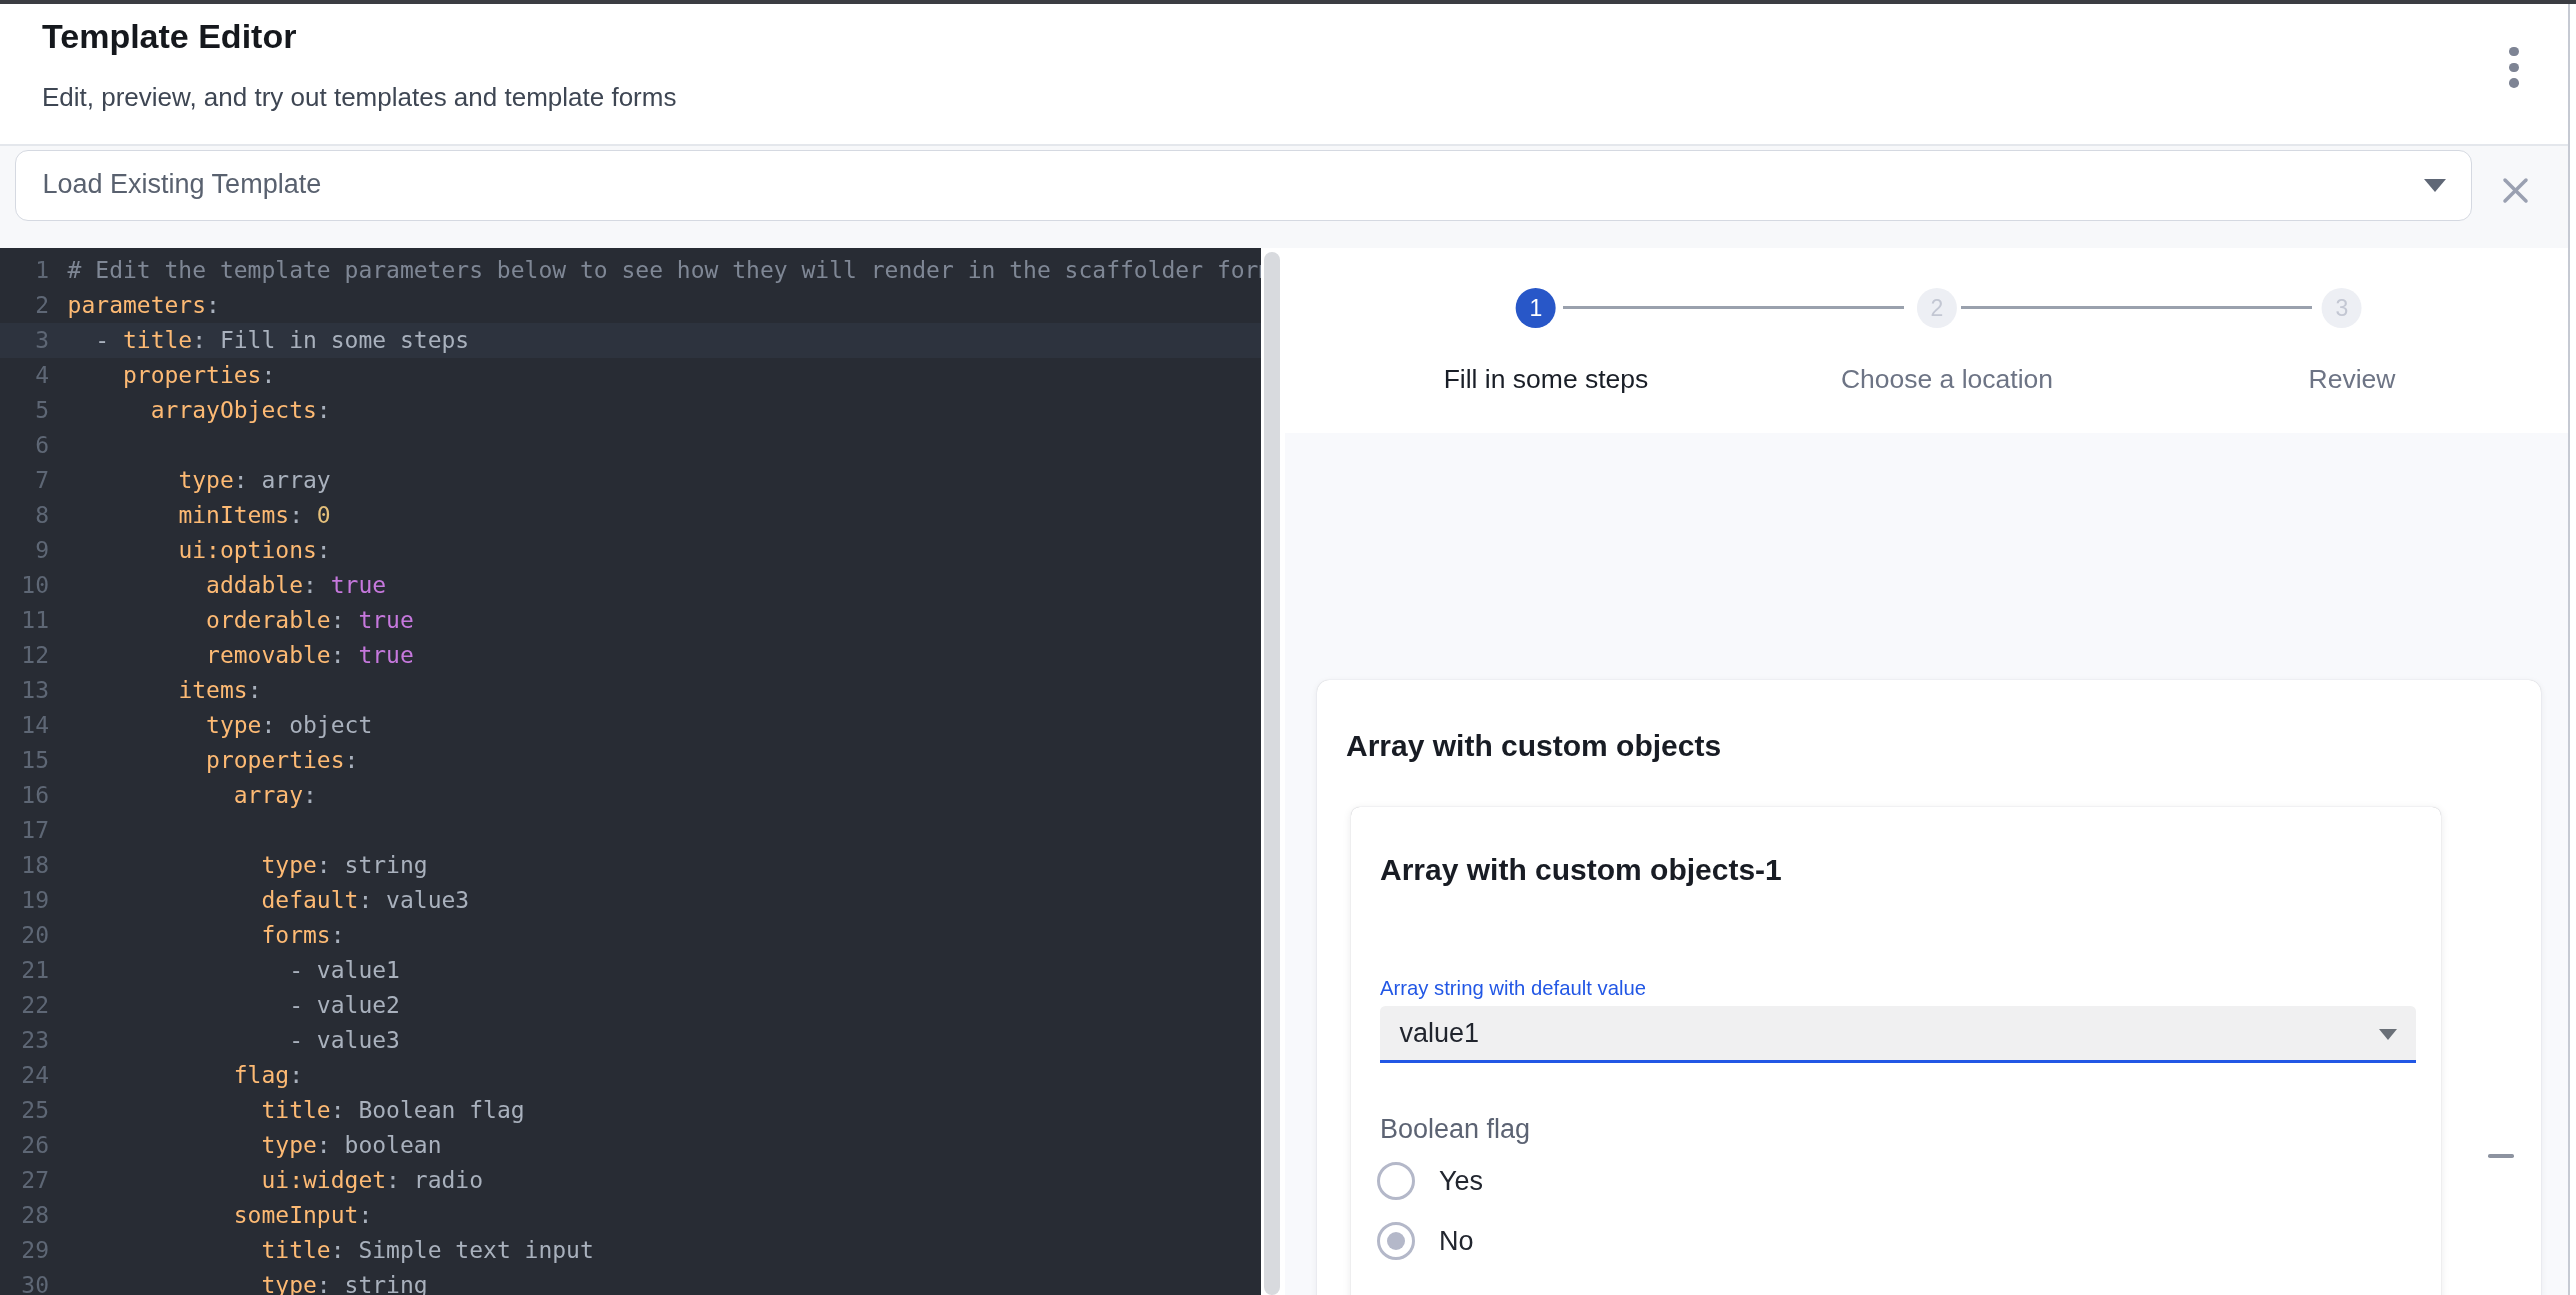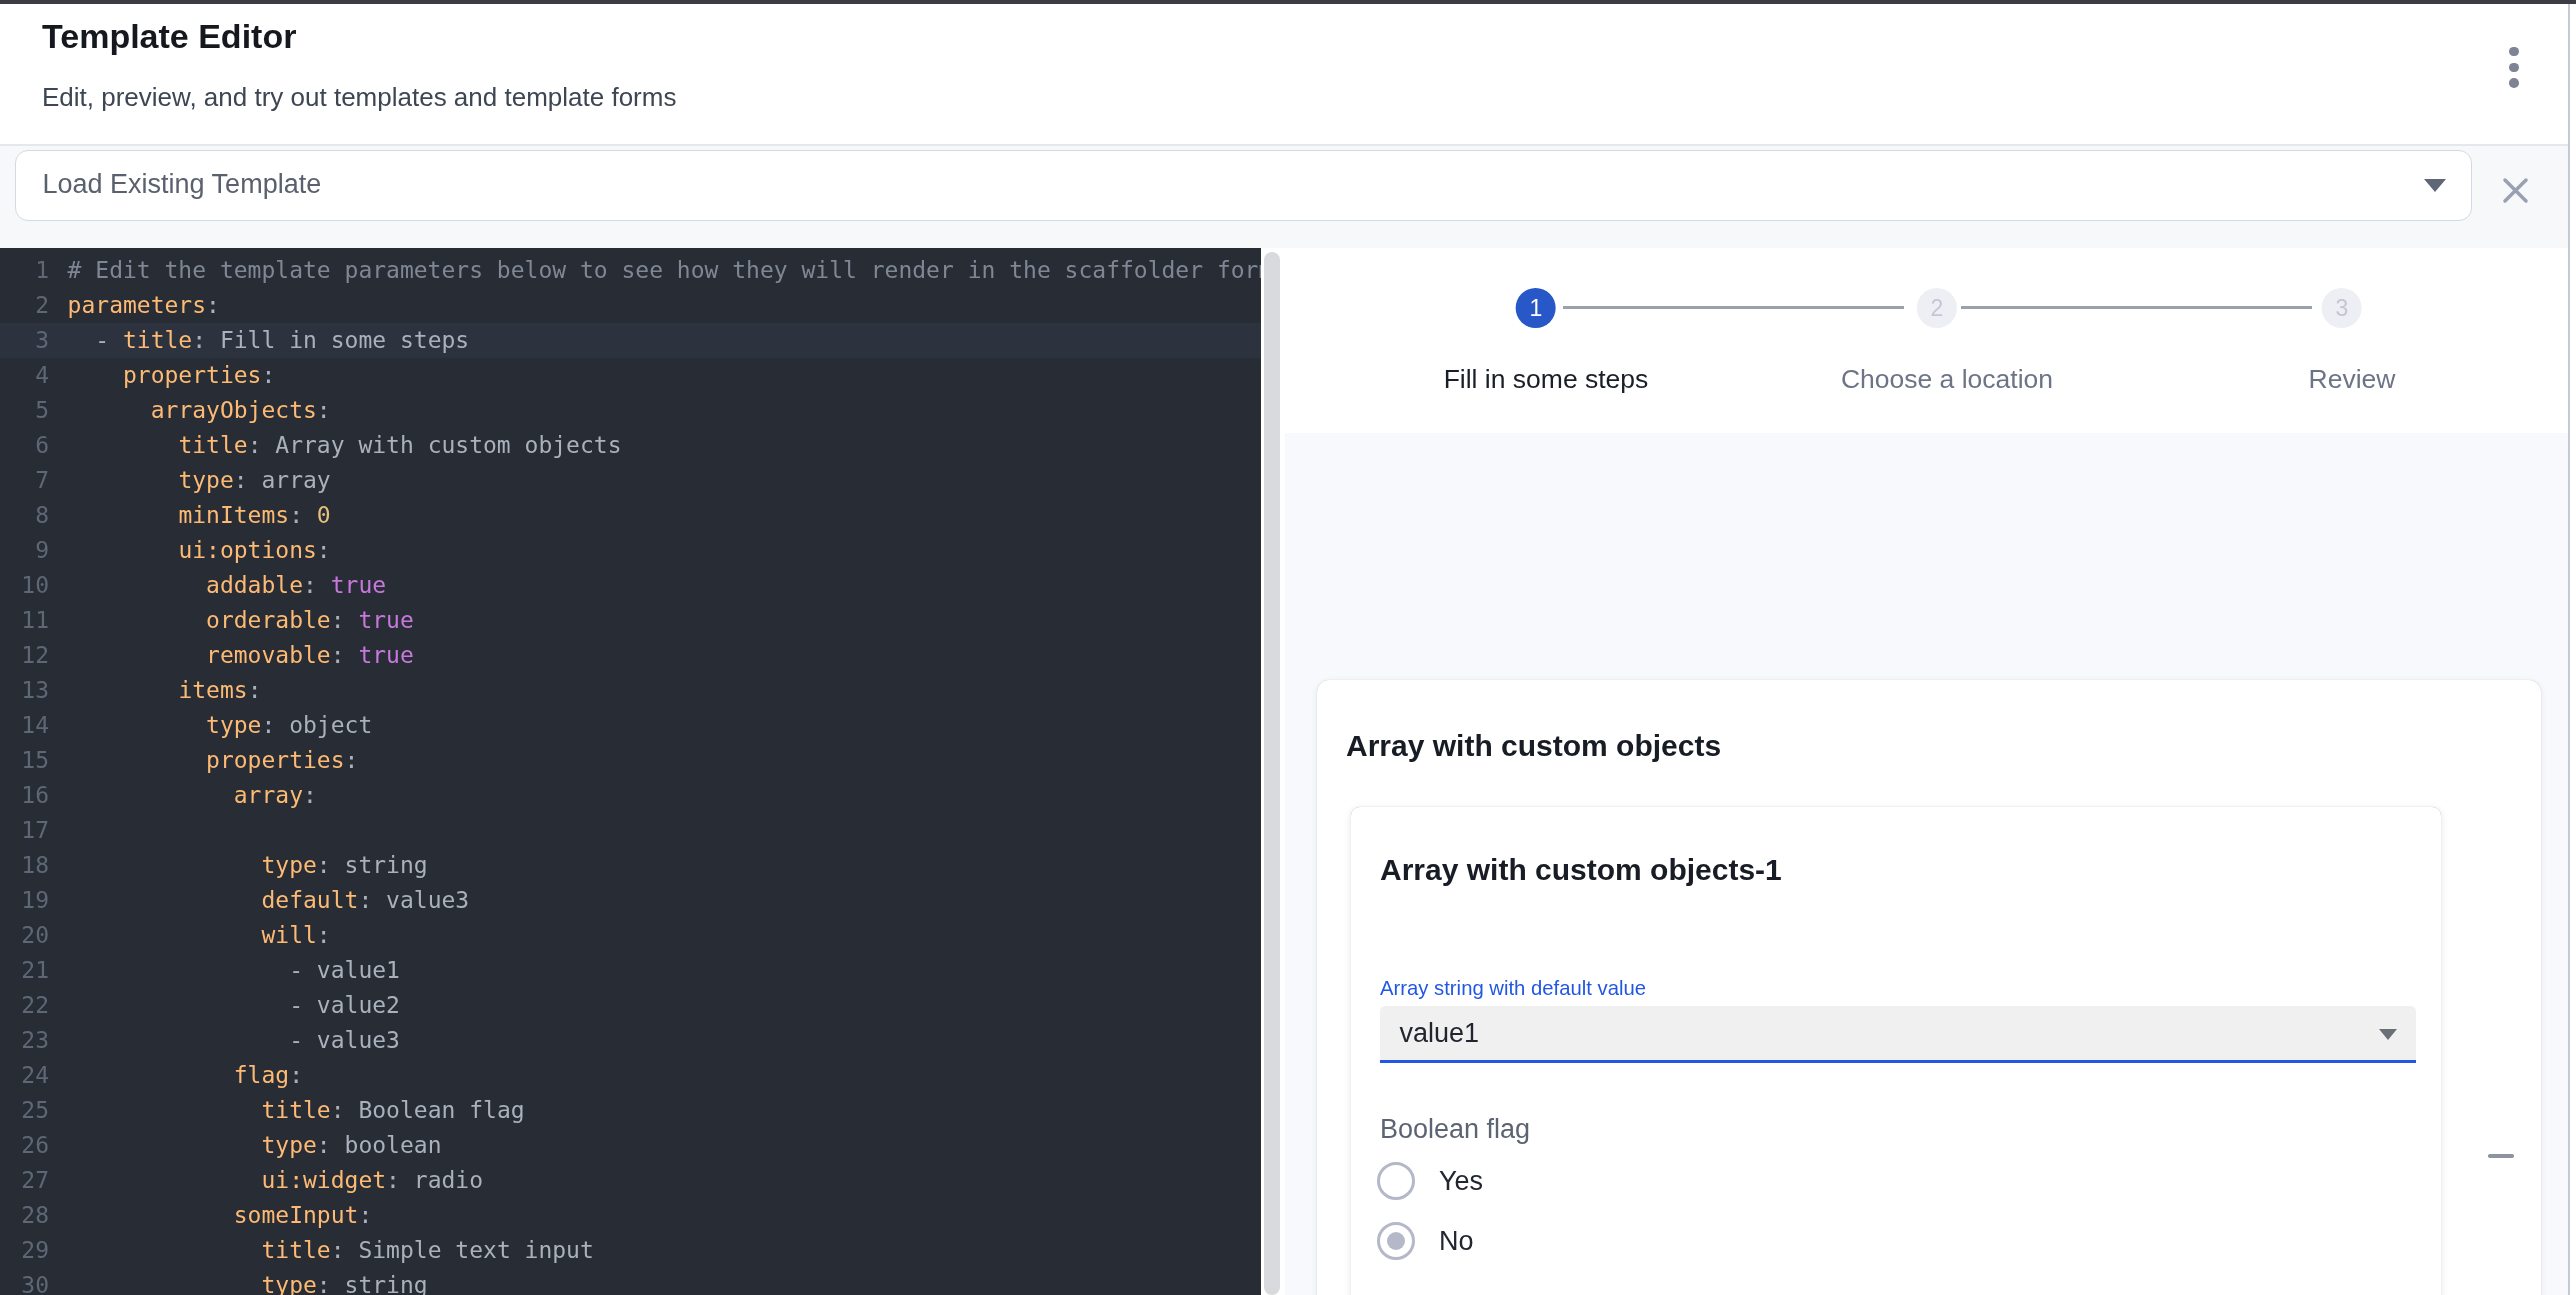--- a/index.html
+++ b/index.html
@@ -143,21 +143,20 @@
       <div class="code-row">
         <span class="ln">4</span>
         <span class="ct"><span class="tok-p">    </span><span class="tok-k">properties</span><span class="tok-p">:</span></span>
       </div>
       <div class="code-row">
         <span class="ln">5</span>
         <span class="ct"><span class="tok-p">      </span><span class="tok-k">arrayObjects</span><span class="tok-p">:</span></span>
       </div>
       <div class="code-row">
         <span class="ln">6</span>
-        <span class="ct"><span class="tok-p">        </span><span class="tok-k">title</span><span class="tok-p">: Array with custom objects</span></span>
       </div>
       <div class="code-row">
         <span class="ln">7</span>
         <span class="ct"><span class="tok-p">        </span><span class="tok-k">type</span><span class="tok-p">: array</span></span>
       </div>
       <div class="code-row">
         <span class="ln">8</span>
         <span class="ct"><span class="tok-p">        </span><span class="tok-k">minItems</span><span class="tok-p">: </span><span class="tok-n">0</span></span>
       </div>
       <div class="code-row">
@@ -198,21 +197,21 @@
       <div class="code-row">
         <span class="ln">18</span>
         <span class="ct"><span class="tok-p">              </span><span class="tok-k">type</span><span class="tok-p">: string</span></span>
       </div>
       <div class="code-row">
         <span class="ln">19</span>
         <span class="ct"><span class="tok-p">              </span><span class="tok-k">default</span><span class="tok-p">: value3</span></span>
       </div>
       <div class="code-row">
         <span class="ln">20</span>
-        <span class="ct"><span class="tok-p">              </span><span class="tok-k">will</span><span class="tok-p">:</span></span>
+        <span class="ct"><span class="tok-p">              </span><span class="tok-k">forms</span><span class="tok-p">:</span></span>
       </div>
       <div class="code-row">
         <span class="ln">21</span>
         <span class="ct"><span class="tok-p">                - value1</span></span>
       </div>
       <div class="code-row">
         <span class="ln">22</span>
         <span class="ct"><span class="tok-p">                - value2</span></span>
       </div>
       <div class="code-row">

